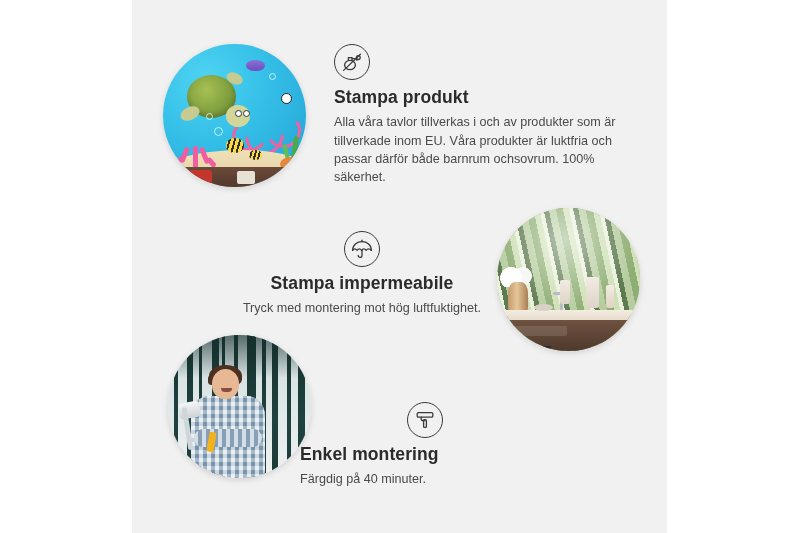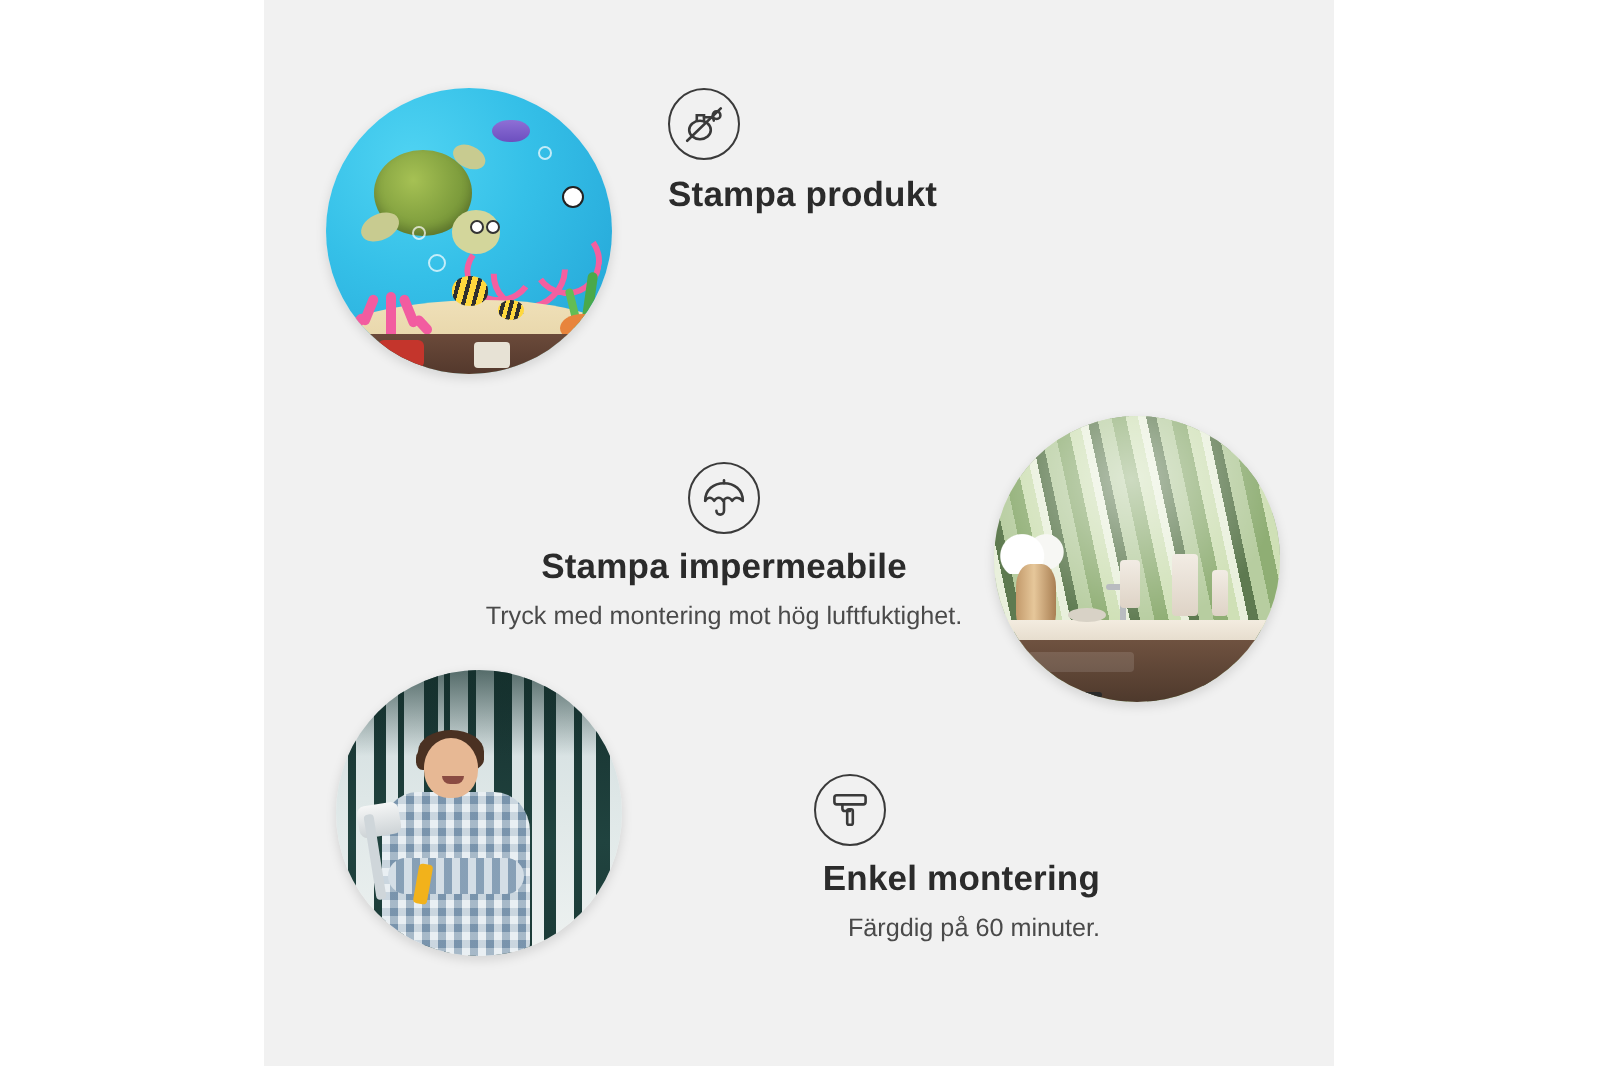--- a/index.html
+++ b/index.html
@@ -313,21 +313,21 @@
   
   #feature-odour { left: 334px; top: 44px; width: 290px; text-align: left; }
   #feature-odour .icon-circle { margin-left: 0; }
 
   
   #feature-waterproof { left: 222px; top: 231px; width: 280px; text-align: center; }
   #feature-waterproof .icon-circle { margin: 0 auto; }
   #feature-waterproof h2.feat-title { margin-top: 7px; }
 
   
-  #feature-mounting { left: 300px; top: 387px; width: 250px; text-align: right; }
+  #feature-mounting { left: 300px; top: 402px; width: 250px; text-align: left; }
   #feature-mounting .icon-circle { margin: 0 auto; }
   #feature-mounting h2.feat-title { margin-top: 7px; }
 </style>
 </head>
 <body>
 
 <div id="infographic">
 
   <div class="panel"></div>
 
@@ -370,20 +370,21 @@
     <div class="icon-circle">
       <svg width="24" height="24" viewBox="0 0 24 24" fill="none" stroke="#3a3a3a" stroke-width="1.3" stroke-linecap="round">
         <ellipse cx="10" cy="15" rx="5.4" ry="4.6"></ellipse>
         <path d="M8.4 10.4 L8.4 7.6 L12 7.6 L12 10.7"></path>
         <path d="M12 8.6 h3.2 a1.7 1.7 0 0 1 1.7 1.7"></path>
         <circle cx="18.3" cy="7.6" r="1.9"></circle>
         <line x1="3.6" y1="20.4" x2="20.4" y2="4.2"></line>
       </svg>
     </div>
     <h2 class="feat-title">Stampa produkt</h2>
+    <p class="feat-desc">Alla våra tavlor tillverkas i och av produkter som är tillverkade inom EU. Våra produkter är luktfria och passar därför både barnrum ochsovrum. 100% säkerhet.</p>
   </div>
 
   <div class="feature" id="feature-waterproof">
     <div class="icon-circle">
       <svg width="24" height="24" viewBox="0 0 24 24" fill="none" stroke="#3a3a3a" stroke-width="1.3" stroke-linecap="round" stroke-linejoin="round">
         <path d="M2.6 13.4 C2.6 7.8 6.9 4.6 12 4.6 C17.1 4.6 21.4 7.8 21.4 13.4"></path>
         <path d="M2.6 13.4 C4 11.4 5.7 11.4 7.1 13.4 C8.5 11.4 10.2 11.4 11.6 13.4"></path>
         <path d="M11.6 13.4 C13 11.4 14.7 11.4 16.1 13.4 C17.5 11.4 19.2 11.4 21.4 13.4"></path>
         <line x1="12" y1="4.6" x2="12" y2="3.2"></line>
         <path d="M12 13.4 L12 18.4 a1.9 1.9 0 0 1-3.8 0"></path>
@@ -439,16 +440,16 @@
 
   <div class="feature" id="feature-mounting">
     <div class="icon-circle">
       <svg width="24" height="24" viewBox="0 0 24 24" fill="none" stroke="#3a3a3a" stroke-width="1.3" stroke-linecap="round" stroke-linejoin="round">
         <rect x="4.2" y="4.6" width="15.6" height="4.6" rx="1.2"></rect>
         <path d="M8.2 9.2 L8.2 11.2 a1.3 1.3 0 0 0 1.3 1.3 h2.5"></path>
         <rect x="10.6" y="11.6" width="2.8" height="7.8" rx="0.9"></rect>
       </svg>
     </div>
     <h2 class="feat-title">Enkel montering</h2>
-    <p class="feat-desc">Färgdig på 60 minuter.</p>
+    <p class="feat-desc">Färgdig på 40 minuter.</p>
   </div>
 
 </div>
 
 </body></html>

